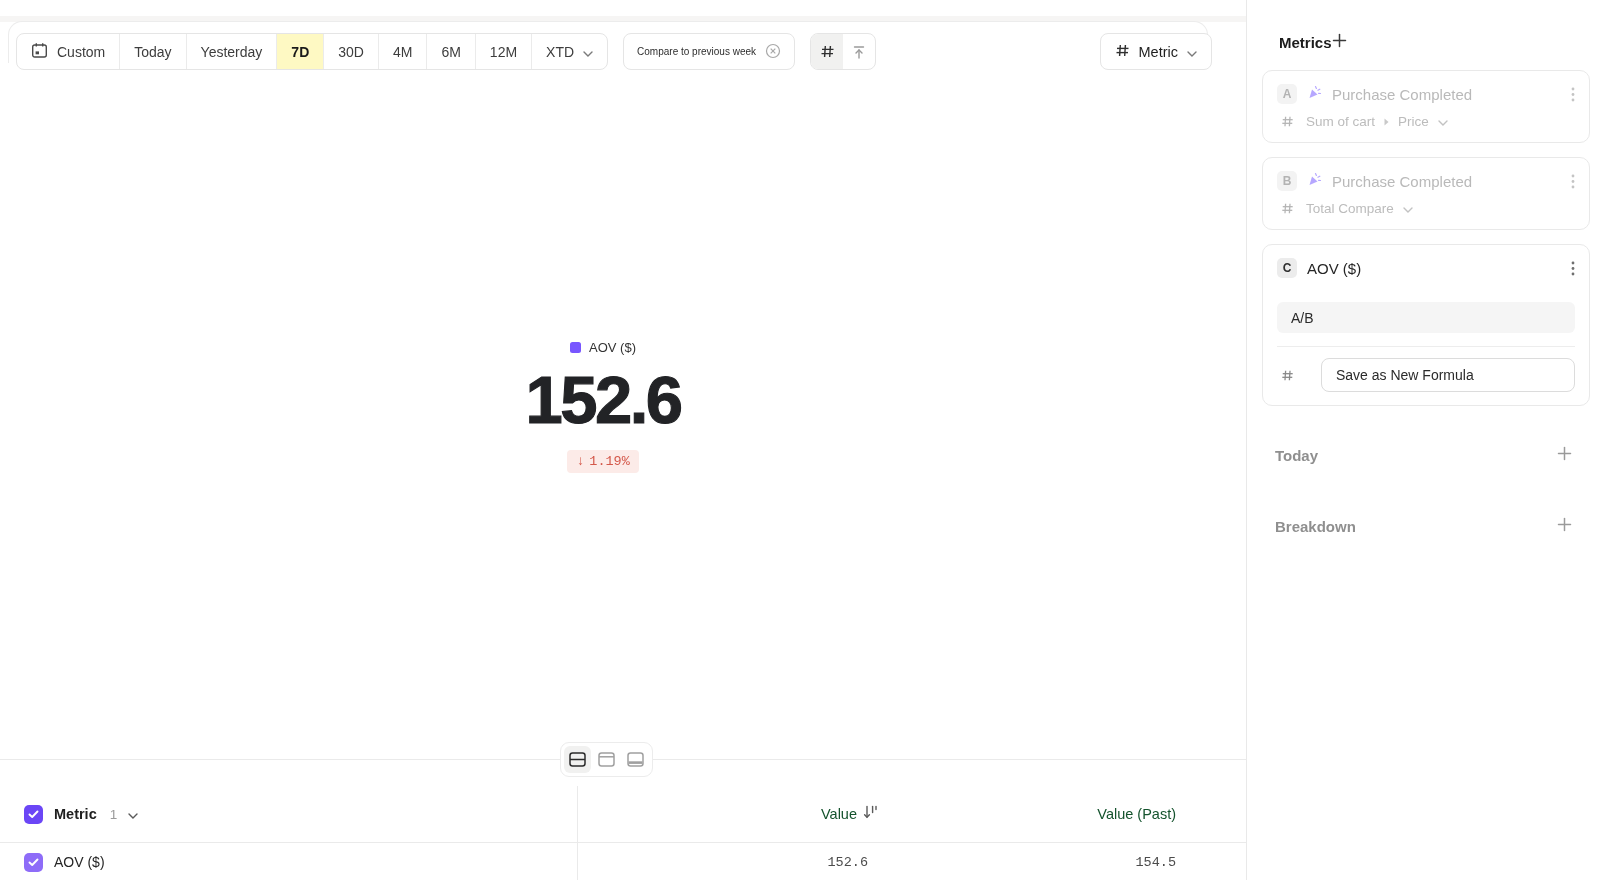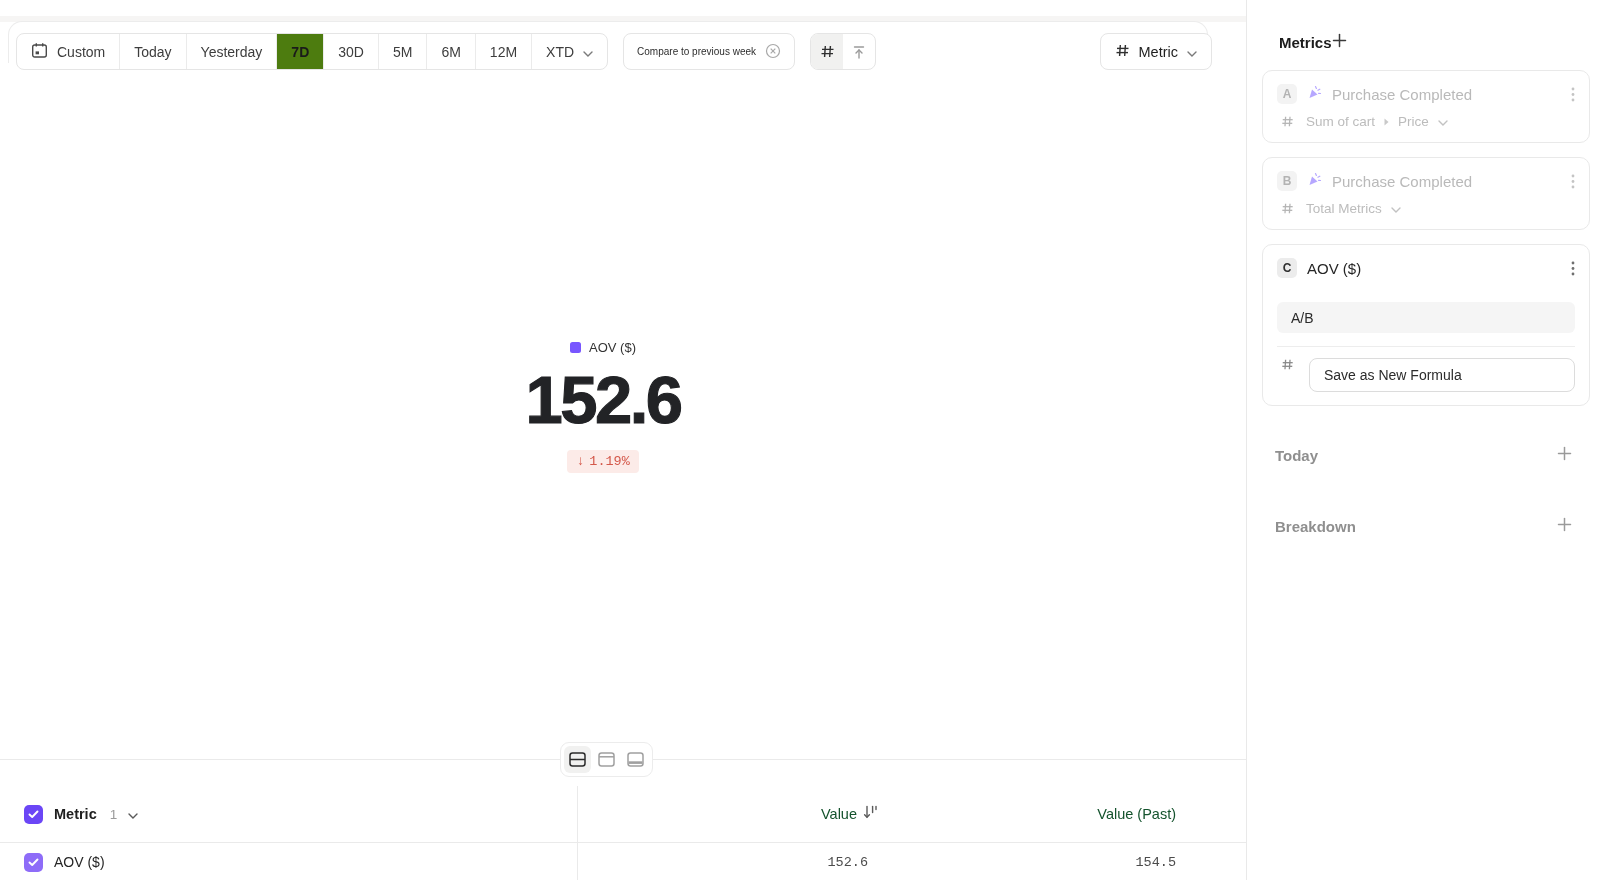--- a/index.html
+++ b/index.html
@@ -13,21 +13,21 @@
                    border:1px solid #ececec; border-bottom:none; border-radius:14px 14px 0 0;
                    pointer-events:none; background:#fff; }
 
   
   .toolbar { position:absolute; top:17px; left:16px; right:0; height:37px; display:flex; gap:15px; }
   .date-group { display:flex; align-items:stretch; border:1px solid #e5e5e5; border-radius:8px;
                 background:#fff; overflow:hidden; }
   .date-seg { display:flex; align-items:center; gap:9px; padding:0 14px; font-size:14px;
               color:#3d3d3d; border-right:1px solid #ebebeb; cursor:pointer; white-space:nowrap; }
   .date-seg:last-child { border-right:none; }
-  .date-seg.active { background:#4d7c0f; color:#1a1a1a; font-weight:700; }
+  .date-seg.active { background:#fef9c3; color:#1a1a1a; font-weight:700; }
   .chip { display:flex; align-items:center; gap:9px; padding:0 13px; border:1px solid #e5e5e5;
           border-radius:8px; background:#fff; font-size:10px; color:#2e2e2e; white-space:nowrap; }
   .num-toggle { display:flex; border:1px solid #e5e5e5; border-radius:8px; overflow:hidden; background:#fff; }
   .num-toggle .seg { width:32px; display:flex; align-items:center; justify-content:center; cursor:pointer; }
   .num-toggle .seg.active { background:#f1f1f0; }
   .metric-btn { position:absolute; right:34px; top:0; height:37px; display:flex; align-items:center;
                 gap:9px; padding:0 14px; border:1px solid #e5e5e5; border-radius:8px; background:#fff;
                 font-size:14.5px; color:#1f1f1f; }
 
   
@@ -87,21 +87,21 @@
   .card-title.faded { color:#b9b9b9; }
   .card-title.dark  { color:#262626; }
   .kebab { margin-left:auto; cursor:pointer; display:flex; align-items:center; }
   .card-line2 { display:flex; align-items:center; gap:9px; margin-top:10px; font-size:13.5px;
                 color:#bcbcbc; }
   .hash-slot { width:20px; display:flex; justify-content:center; flex:none; }
   .formula-input { margin-top:24px; height:31px; background:#f5f5f5; border-radius:6px;
                    display:flex; align-items:center; padding:0 14px; font-size:14px; color:#2b2b2b;
                    cursor:text; }
   .c-divider { border-top:1px solid #ededed; margin:13px 0 0 0; }
-  .c-bottom { display:flex; align-items:flex-start; gap:12px; margin-top:11px; }
+  .c-bottom { display:flex; align-items:center; gap:24px; margin-top:11px; }
   .save-btn { flex:1; height:34px; border:1px solid #dcdcdc; border-radius:8px; background:#fff;
               display:flex; align-items:center; padding:0 14px; font-size:14px; color:#2b2b2b;
               cursor:pointer; }
   .mt-filter { margin-top:40px; }
   .mt-breakdown { margin-top:52px; }
   .faded-icon { opacity:.55; }
 </style>
 </head>
 <body>
 
@@ -128,21 +128,21 @@
       <div class="date-seg">
           <span>Yesterday</span>
         </div>
       <div class="date-seg active">
           <span>7D</span>
         </div>
       <div class="date-seg">
           <span>30D</span>
         </div>
       <div class="date-seg">
-          <span>5M</span>
+          <span>4M</span>
         </div>
       <div class="date-seg">
           <span>6M</span>
         </div>
       <div class="date-seg">
           <span>12M</span>
         </div>
       <div class="date-seg">
         <span>XTD</span>
         <span>
@@ -364,21 +364,21 @@
     </div>
     <div class="card-line2">
       <span class="hash-slot">
         <svg width="13" height="13" viewBox="0 0 15 15" fill="none" stroke="#b5b5b5" stroke-width="1.5">
           <line x1="5.3" y1="2" x2="4.6" y2="13"></line>
             <line x1="10.4" y1="2" x2="9.7" y2="13"></line>
           <line x1="2" y1="5.4" x2="13.5" y2="5.4"></line>
             <line x1="1.5" y1="9.6" x2="13" y2="9.6"></line>
         </svg>
       </span>
-      <span>Total Metrics</span>
+      <span>Total Compare</span>
       <span>
         <svg width="10" height="6" viewBox="0 0 10 6" fill="none" stroke="#c2c2c2" stroke-width="1.4" stroke-linecap="round">
             <polyline points="1,1 5,5 9,1"></polyline>
           </svg>
       </span>
     </div>
   </div>
 
   <div class="sb-card">
     <div class="card-line1">

